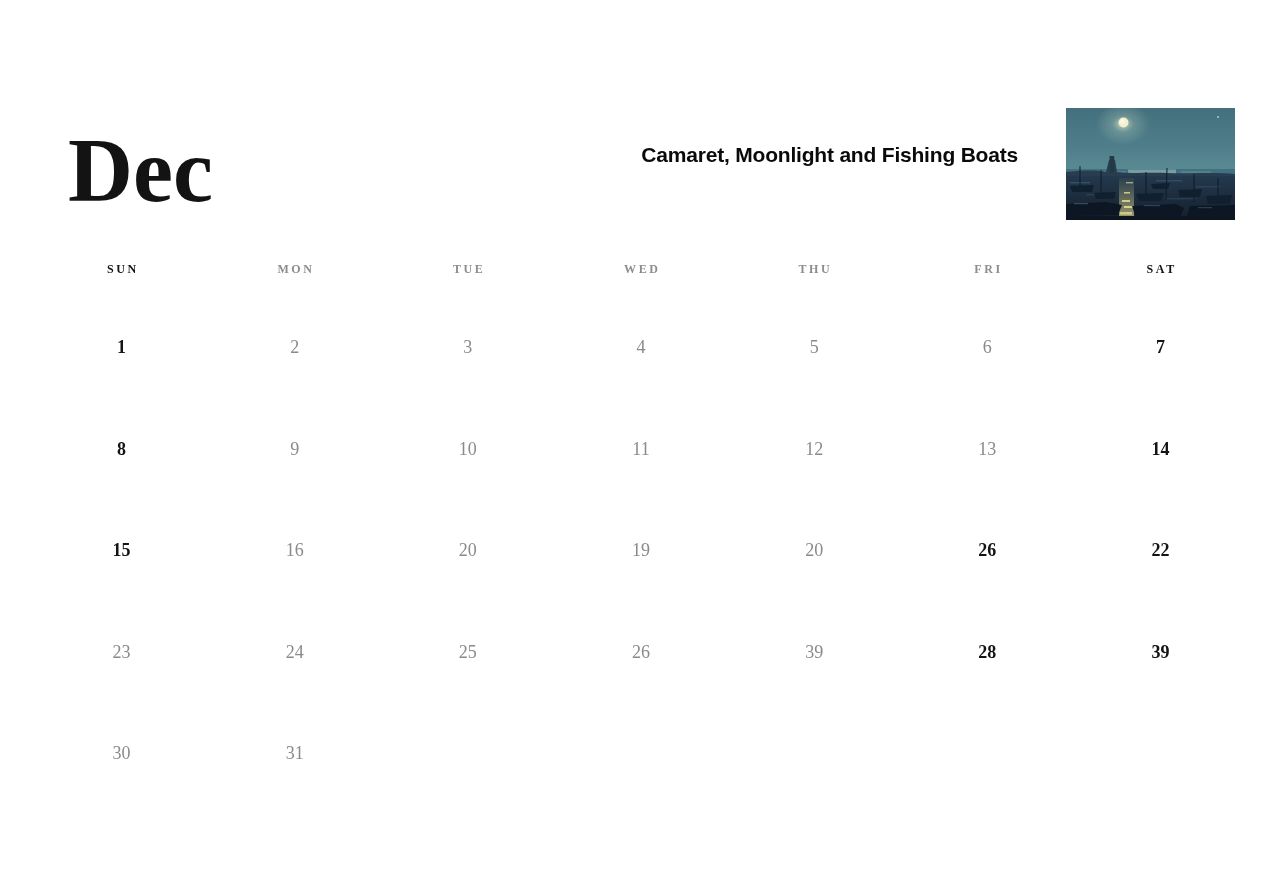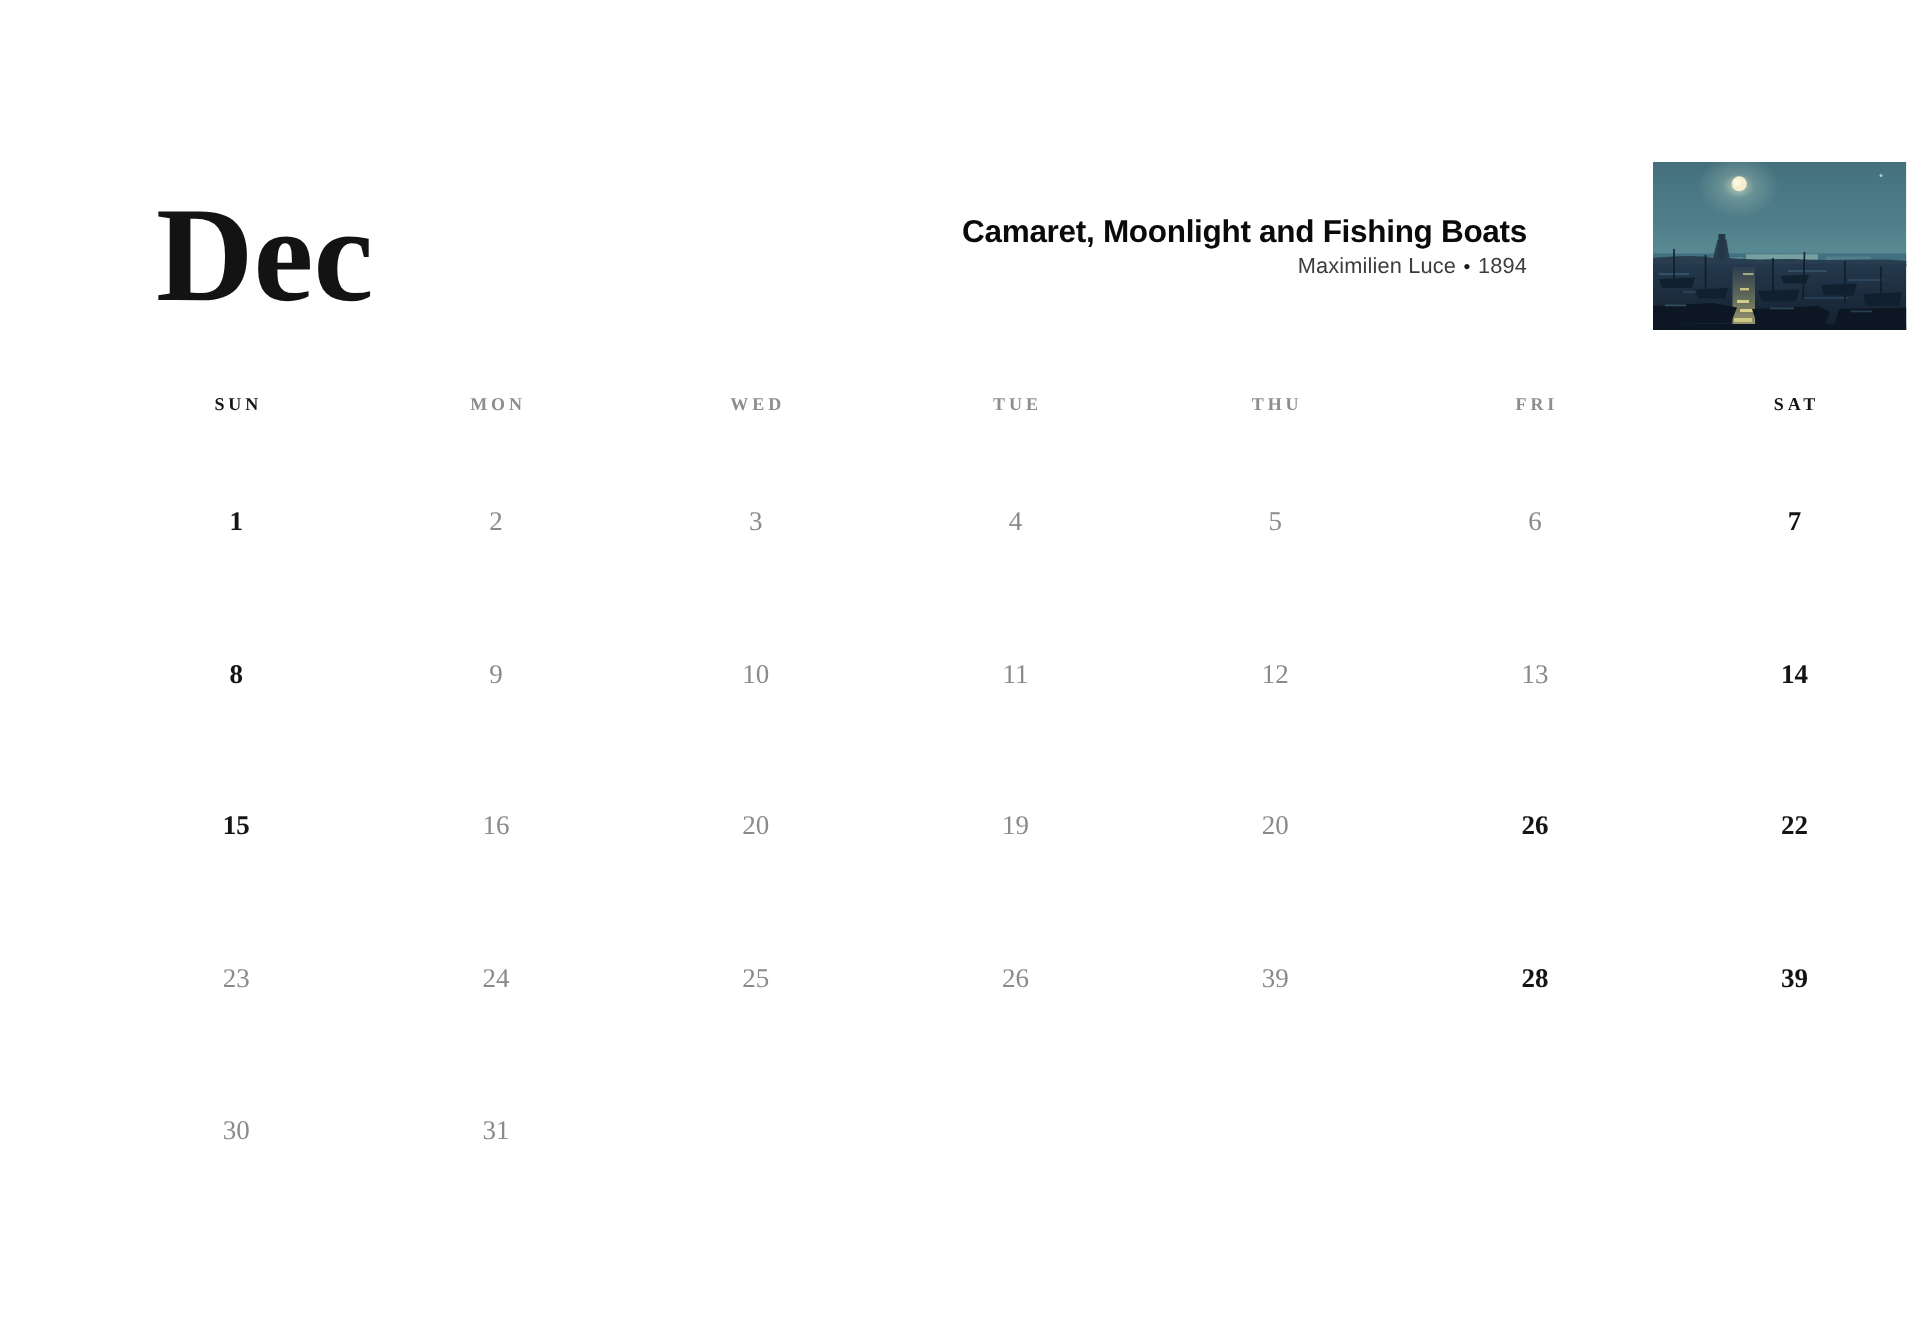--- a/index.html
+++ b/index.html
@@ -1,21 +1,21 @@
 <!DOCTYPE html>
 <html><head>
 <meta charset="utf-8">
 <style>
   html,body{margin:0;padding:0;}
   body{
     width:1280px;height:880px;background:#ffffff;position:relative;overflow:hidden;
     font-family:"Liberation Sans",sans-serif;
     -webkit-font-smoothing:antialiased;
   }
-  .page{position:absolute;inset:0;margin-left:36px;}
+  .page{position:absolute;inset:0;}
 
   
   .month-title{
     position:absolute;left:68px;top:126px;margin:0;
     font-family:"Liberation Serif","DejaVu Serif",serif;
     font-weight:700;font-size:90px;line-height:1;letter-spacing:0px;
     color:#131313;
   }
 
   
@@ -57,23 +57,20 @@
 </style>
 </head>
 <body>
 
 <div class="page">
 
   <h1 class="month-title">Dec</h1>
 
   <div class="artwork-info">
     <div class="artwork-title">Camaret, Moonlight and Fishing Boats</div>
-    <div class="artwork-meta">
-      <span>Maximilien Luce</span><span class="bullet">•</span><span>1894</span>
-    </div>
   </div>
 
   <div class="artwork-thumb">
     <svg viewBox="0 0 169 112" preserveAspectRatio="none" xmlns="http://www.w3.org/2000/svg">
       <defs>
         <linearGradient id="skyGrad" x1="0" y1="0" x2="0" y2="1">
           <stop offset="0" stop-color="#44707e"></stop>
           <stop offset="0.55" stop-color="#4f7e8a"></stop>
           <stop offset="1" stop-color="#5d8e96"></stop>
         </linearGradient>
@@ -152,22 +149,22 @@
 
       <rect x="8" y="95" width="14" height="1.2" fill="#41627a" opacity="0.7"></rect>
       <rect x="78" y="97" width="16" height="1.2" fill="#41627a" opacity="0.6"></rect>
       <rect x="132" y="99" width="14" height="1.2" fill="#3a586f" opacity="0.6"></rect>
     </svg>
   </div>
 
   <div class="calendar-grid">
       <div class="dow weekend">SUN</div>
       <div class="dow">MON</div>
+      <div class="dow">TUE</div>
       <div class="dow">WED</div>
-      <div class="dow">TUE</div>
       <div class="dow">THU</div>
       <div class="dow">FRI</div>
       <div class="dow weekend">SAT</div>
       <div class="date weekend">1</div>
       <div class="date">2</div>
       <div class="date">3</div>
       <div class="date">4</div>
       <div class="date">5</div>
       <div class="date">6</div>
       <div class="date weekend">7</div>

